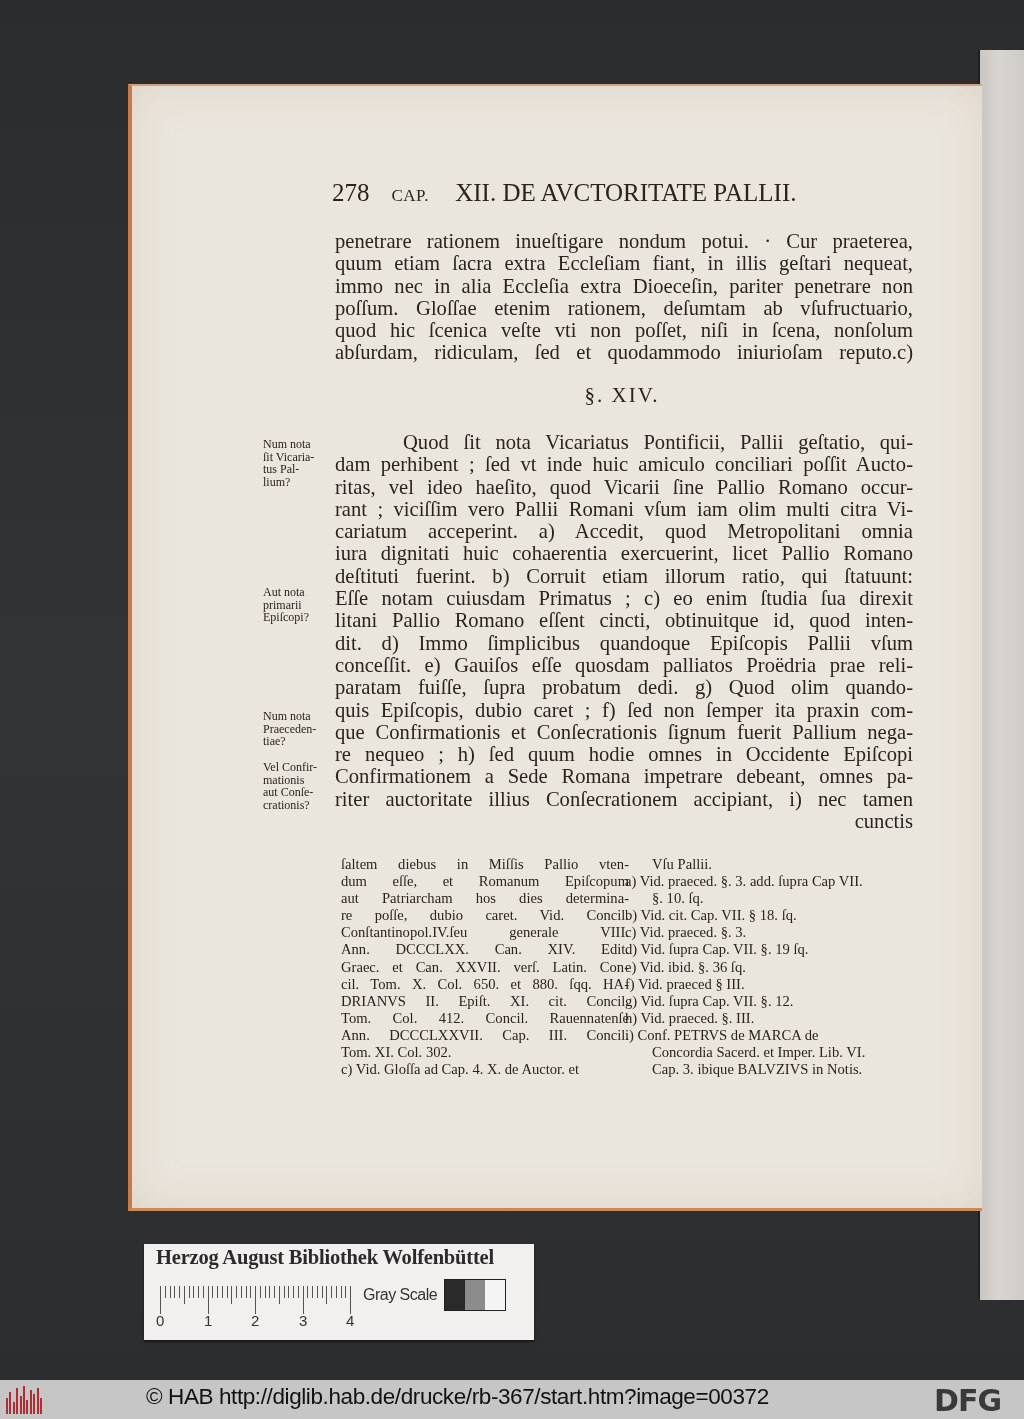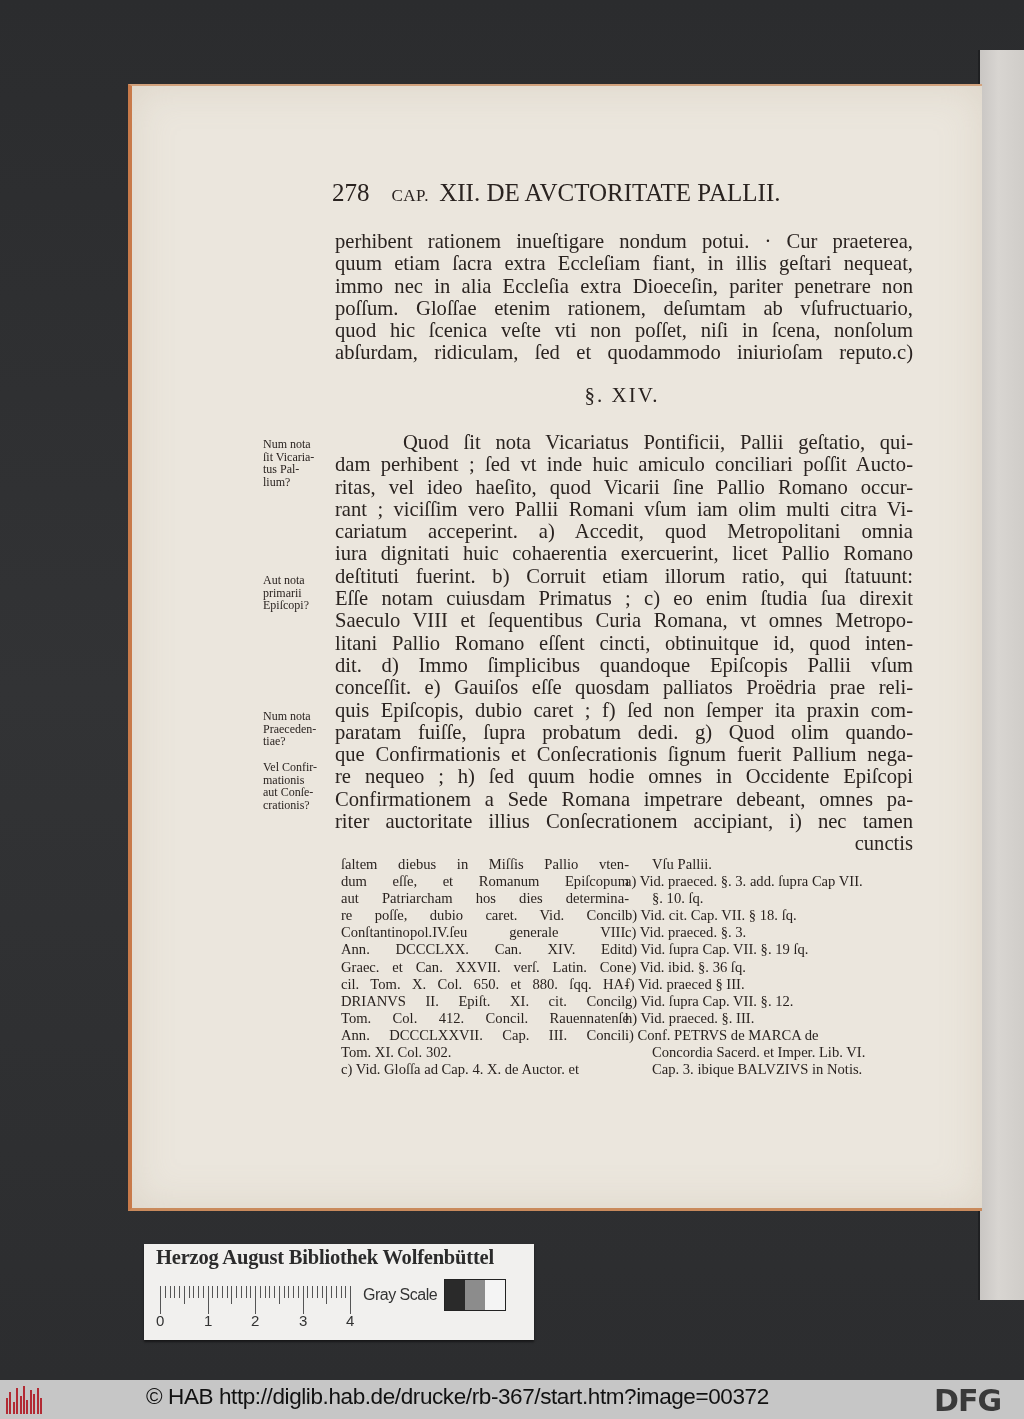--- a/index.html
+++ b/index.html
@@ -24,21 +24,21 @@
     border-bottom: 3px solid #c98a5c;
     border-top: 2px solid #d2a27d;
     box-shadow: inset 0 0 40px rgba(180,165,140,0.25);
   }
   .ink { color: #2a2320; }
   .running-head {
     position: absolute; left: 200px; top: 92px; width: 560px;
     font-size: 25px; line-height: 30px; white-space: nowrap;
   }
   .running-head .pg { margin-right: 22px; text-align: right; }
-  .running-head .cap { font-size: 17px; letter-spacing: 0.5px; margin-right: 4px; font-family: Liberation Serif, serif; }
+  .running-head .cap { font-size: 17px; letter-spacing: 0.5px; margin-right: 20px; font-family: Liberation Serif, serif; }
   .body-text {
     position: absolute; left: 203px; width: 578px;
     font-size: 20.6px; line-height: 22.3px; text-align: justify;
   }
   .body-text .ln { display: block; text-align: justify; text-align-last: justify; white-space: nowrap; }
   .body-text .ln.right { text-align: right; text-align-last: right; }
   .para1 { top: 144px; }
   .section-head {
     position: absolute; left: 430px; top: 297px; width: 120px; text-align: center;
     font-size: 21px; letter-spacing: 2px;
@@ -109,59 +109,58 @@
 
 <div class="scan-bg"></div>
 <div class="next-page"></div>
 
 <div class="page">
   <div class="running-head ink">
     <span class="pg">278</span><span class="cap">CAP.</span> <span>XII. DE AVCTORITATE PALLII.</span>
   </div>
 
   <div class="body-text para1 ink">
-    <span class="ln">perhibent rationem inueſtigare nondum potui. · Cur praeterea,</span>
+    <span class="ln">penetrare rationem inueſtigare nondum potui. · Cur praeterea,</span>
     <span class="ln">quum etiam ſacra extra Eccleſiam fiant, in illis geſtari nequeat,</span>
     <span class="ln">immo nec in alia Eccleſia extra Dioeceſin, pariter penetrare non</span>
     <span class="ln">poſſum.   Gloſſae etenim rationem, deſumtam ab vſufructuario,</span>
     <span class="ln">quod hic ſcenica veſte vti non poſſet, niſi in ſcena, nonſolum</span>
     <span class="ln">abſurdam, ridiculam, ſed et quodammodo iniurioſam reputo.c)</span>
   </div>
 
   <div class="section-head ink">§. XIV.</div>
 
   <div class="body-text para2 ink">
     <span class="ln indent">Quod ſit nota Vicariatus Pontificii, Pallii geſtatio, qui-</span>
     <span class="ln">dam perhibent ; ſed vt inde huic amiculo conciliari poſſit Aucto-</span>
     <span class="ln">ritas, vel ideo haeſito, quod Vicarii ſine Pallio Romano occur-</span>
     <span class="ln">rant ; viciſſim vero Pallii Romani vſum iam olim multi citra Vi-</span>
     <span class="ln">cariatum acceperint. a)   Accedit, quod Metropolitani omnia</span>
     <span class="ln">iura dignitati huic cohaerentia exercuerint, licet Pallio Romano</span>
     <span class="ln">deſtituti fuerint. b)   Corruit etiam illorum ratio, qui ſtatuunt:</span>
     <span class="ln">Eſſe notam cuiusdam Primatus ; c)  eo enim ſtudia ſua direxit</span>
-    <span class="ln">Saeculo VIII et ſequentibus Curia Romana, vt omnes Metropo-</span>
     <span class="ln">litani Pallio Romano eſſent cincti, obtinuitque id, quod inten-</span>
     <span class="ln">dit. d)   Immo ſimplicibus quandoque Epiſcopis Pallii vſum</span>
     <span class="ln">conceſſit. e)   Gauiſos eſſe quosdam palliatos Proëdria prae reli-</span>
+    <span class="ln">paratam fuiſſe, ſupra probatum dedi. g)   Quod olim quando-</span>
     <span class="ln">quis Epiſcopis, dubio caret ; f)  ſed non ſemper ita praxin com-</span>
-    <span class="ln">paratam fuiſſe, ſupra probatum dedi. g)   Quod olim quando-</span>
     <span class="ln">que Confirmationis et Conſecrationis ſignum fuerit Pallium nega-</span>
     <span class="ln">re nequeo ; h)  ſed quum hodie omnes in Occidente Epiſcopi</span>
     <span class="ln">Confirmationem a Sede Romana impetrare debeant, omnes pa-</span>
     <span class="ln">riter auctoritate illius Conſecrationem accipiant, i)  nec tamen</span>
     <span class="ln right">cunctis</span>
   </div>
 
   <div class="marginal ink" style="top:352px;">
     <div>Num nota</div>
     <div>ſit Vicaria-</div>
     <div>tus Pal-</div>
     <div>lium?</div>
   </div>
-  <div class="marginal ink" style="top:488px;">
+  <div class="marginal ink" style="top:500px;">
     <div>Aut nota</div>
     <div>primarii</div>
     <div>Epiſcopi?</div>
   </div>
   <div class="marginal ink" style="top:624px;">
     <div>Num nota</div>
     <div>Praeceden-</div>
     <div>tiae?</div>
   </div>
   <div class="marginal ink" style="top:675px;">

